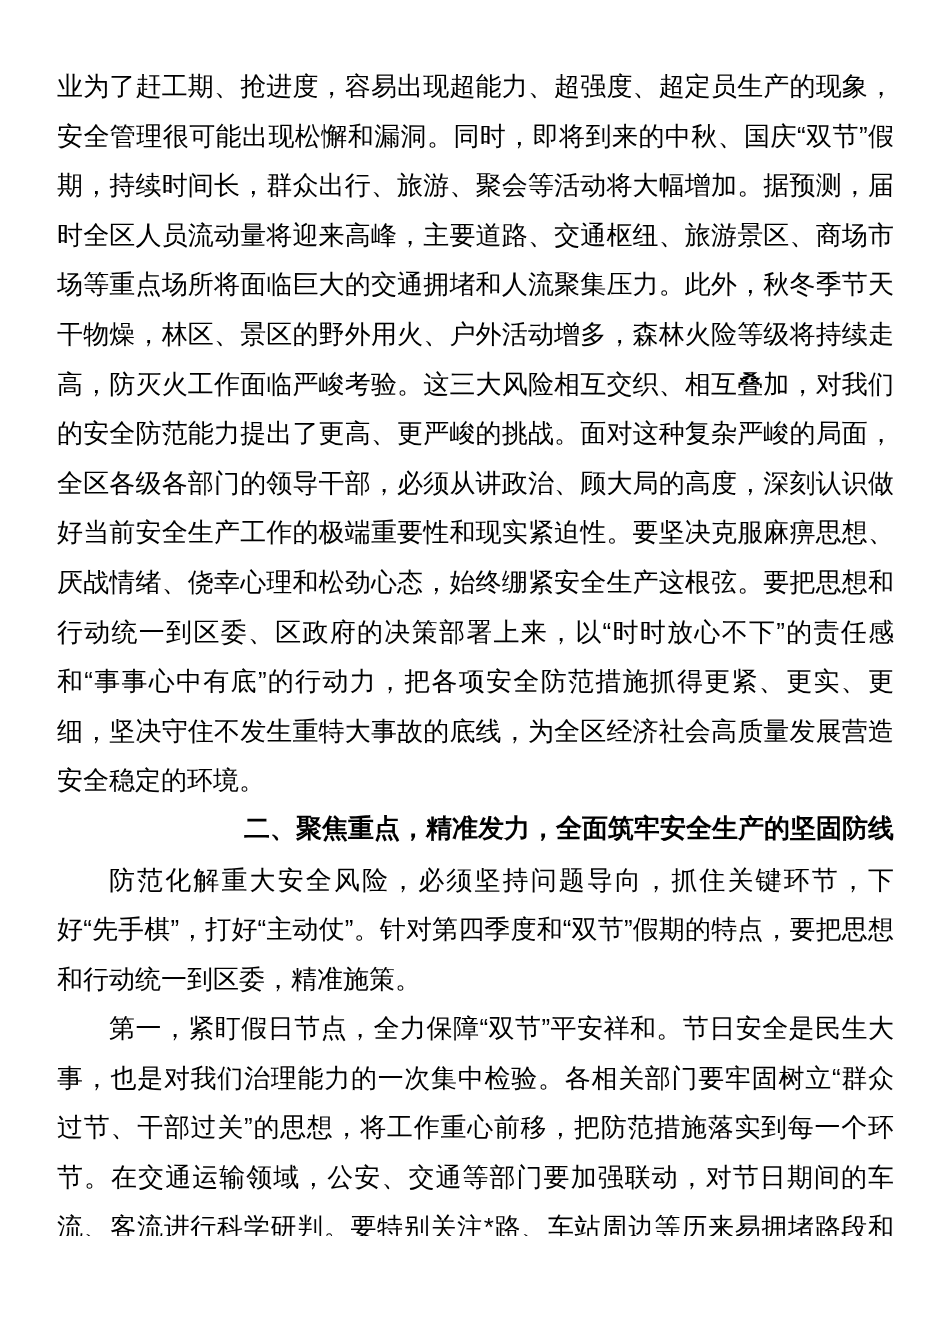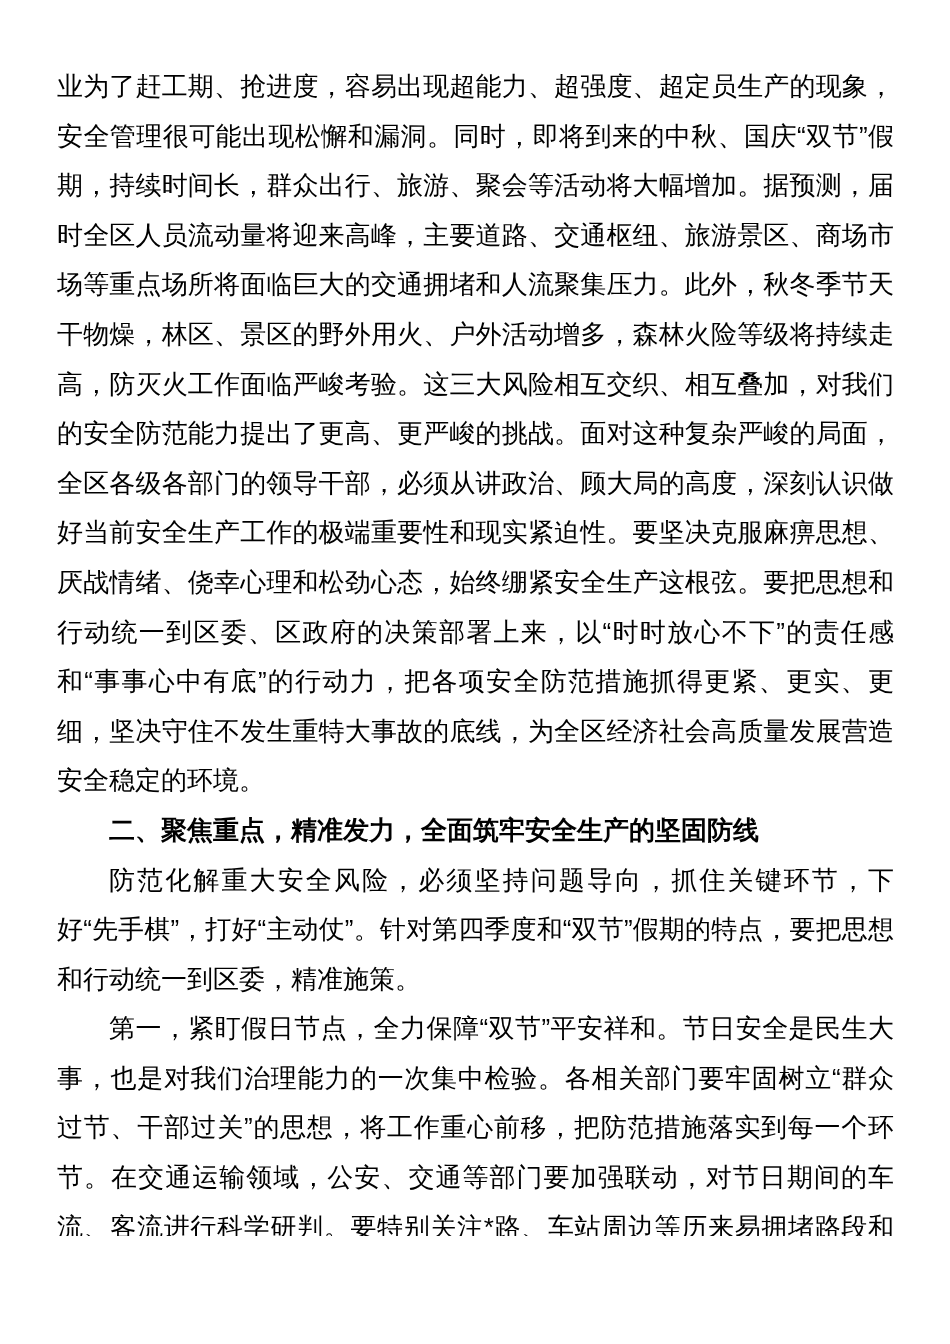--- a/index.html
+++ b/index.html
@@ -27,21 +27,22 @@
     padding: 0;
     font-size: 26px;
     line-height: 49.6px;
   }
   .para-indent {
     text-indent: 2em;
   }
   .section-heading {
     font-weight: 700;
     text-indent: 2em;
-    text-align: left;
+    text-align: right;
+    font-family: Liberation Mono, monospace;
   }
 </style>
 </head>
 <body>
 
 <div class="page">
   <p class="body-text">业为了赶工期、抢进度，容易出现超能力、超强度、超定员生产的现象，安全管理很可能出现松懈和漏洞。同时，即将到来的中秋、国庆“双节”假期，持续时间长，群众出行、旅游、聚会等活动将大幅增加。据预测，届时全区人员流动量将迎来高峰，主要道路、交通枢纽、旅游景区、商场市场等重点场所将面临巨大的交通拥堵和人流聚集压力。此外，秋冬季节天干物燥，林区、景区的野外用火、户外活动增多，森林火险等级将持续走高，防灭火工作面临严峻考验。这三大风险相互交织、相互叠加，对我们的安全防范能力提出了更高、更严峻的挑战。面对这种复杂严峻的局面，全区各级各部门的领导干部，必须从讲政治、顾大局的高度，深刻认识做好当前安全生产工作的极端重要性和现实紧迫性。要坚决克服麻痹思想、厌战情绪、侥幸心理和松劲心态，始终绷紧安全生产这根弦。要把思想和行动统一到区委、区政府的决策部署上来，以“时时放心不下”的责任感和“事事心中有底”的行动力，把各项安全防范措施抓得更紧、更实、更细，坚决守住不发生重特大事故的底线，为全区经济社会高质量发展营造安全稳定的环境。</p>
 
   <h2 class="section-heading">二、聚焦重点，精准发力，全面筑牢安全生产的坚固防线</h2>
 

